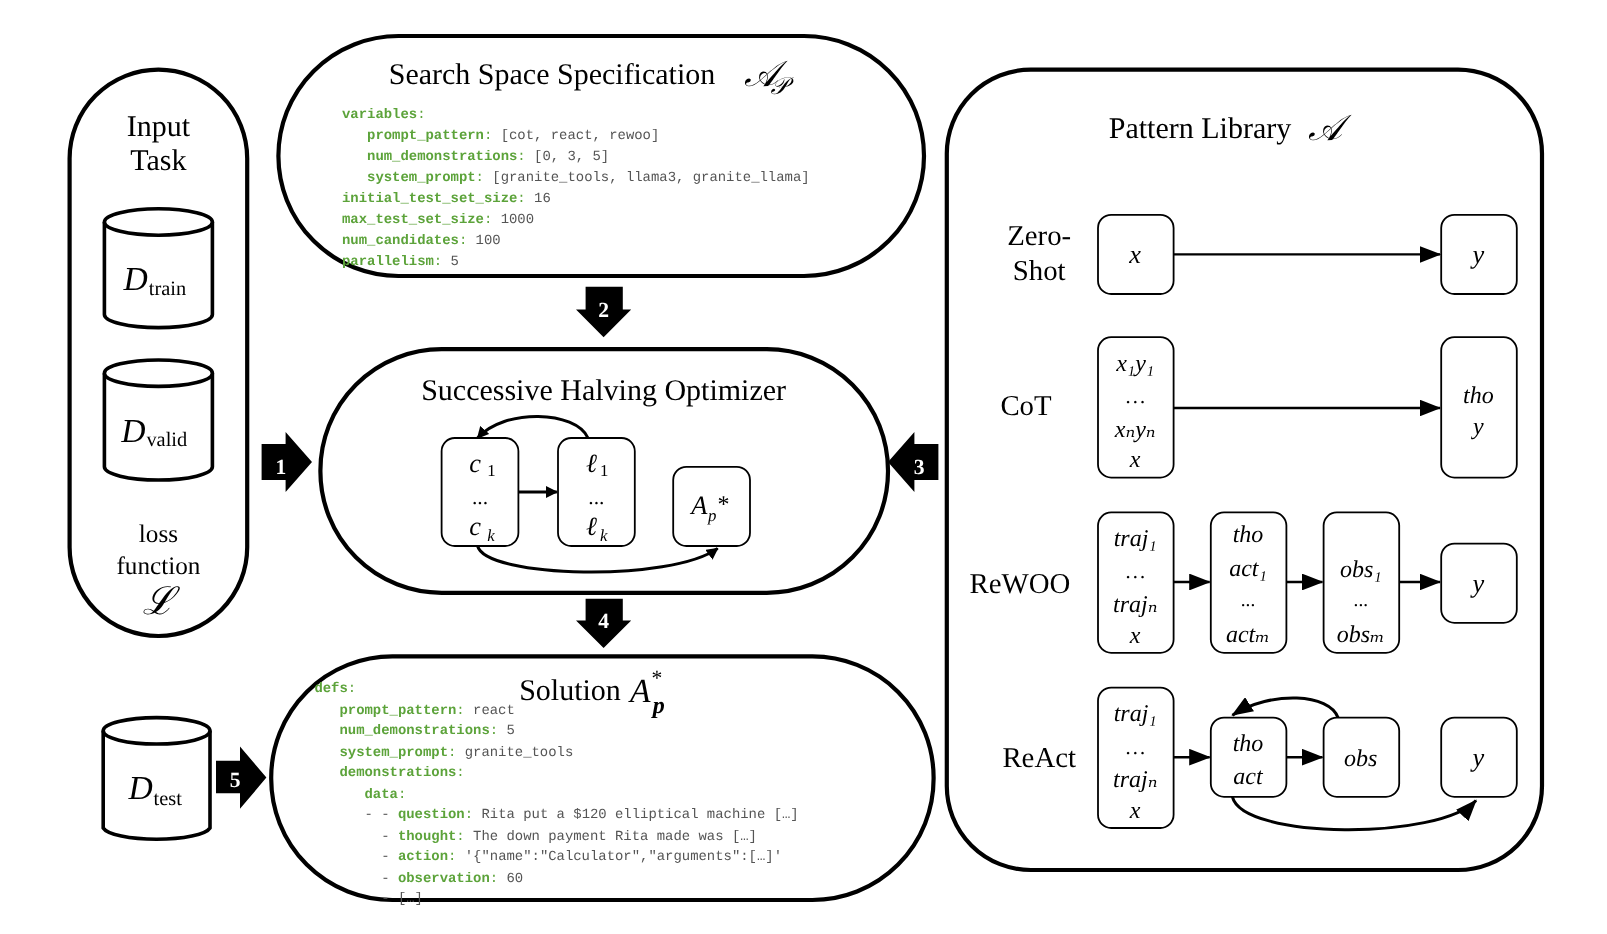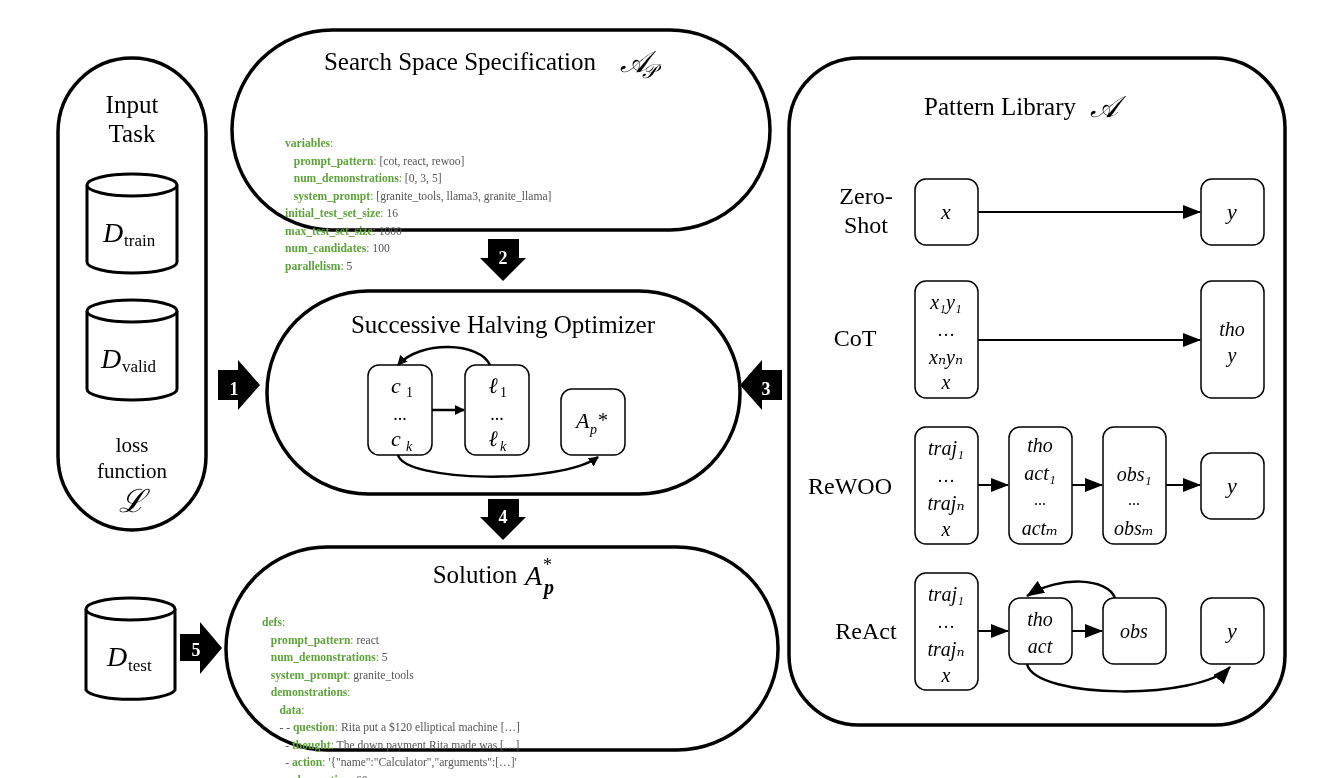--- a/index.html
+++ b/index.html
@@ -1,20 +1,20 @@
 <!DOCTYPE html>
 <html><head>
 <meta charset="utf-8">
 <style>
   html, body { margin:0; padding:0; background:#ffffff; }
   #canvas { position:relative; width:1339px; height:778px; overflow:hidden; background:#ffffff; }
   svg#diagram { position:absolute; left:0; top:0; }
   .serif { font-family:"Liberation Serif","DejaVu Serif",serif; }
   .ital { font-family:"Liberation Serif","DejaVu Serif",serif; font-style:italic; }
-  .code { position:absolute; font-family:Liberation Serif, serif; font-size:11.6px; line-height:17.5px; white-space:pre; color:#555555;margin-top:48px; }
+  .code { position:absolute; font-family:Liberation Mono, monospace; font-size:11.6px; line-height:17.5px; white-space:pre; color:#555555; }
   .code .k { color:#5ca33a; font-weight:bold; }
   .code .v { color:#555555; }
   .code .p { color:#5ca33a; }
 </style>
 </head>
 <body>
 
 <div id="canvas">
 <svg id="diagram" width="1339" height="778" viewBox="0 0 1339 778" xmlns="http://www.w3.org/2000/svg">
   <defs>

